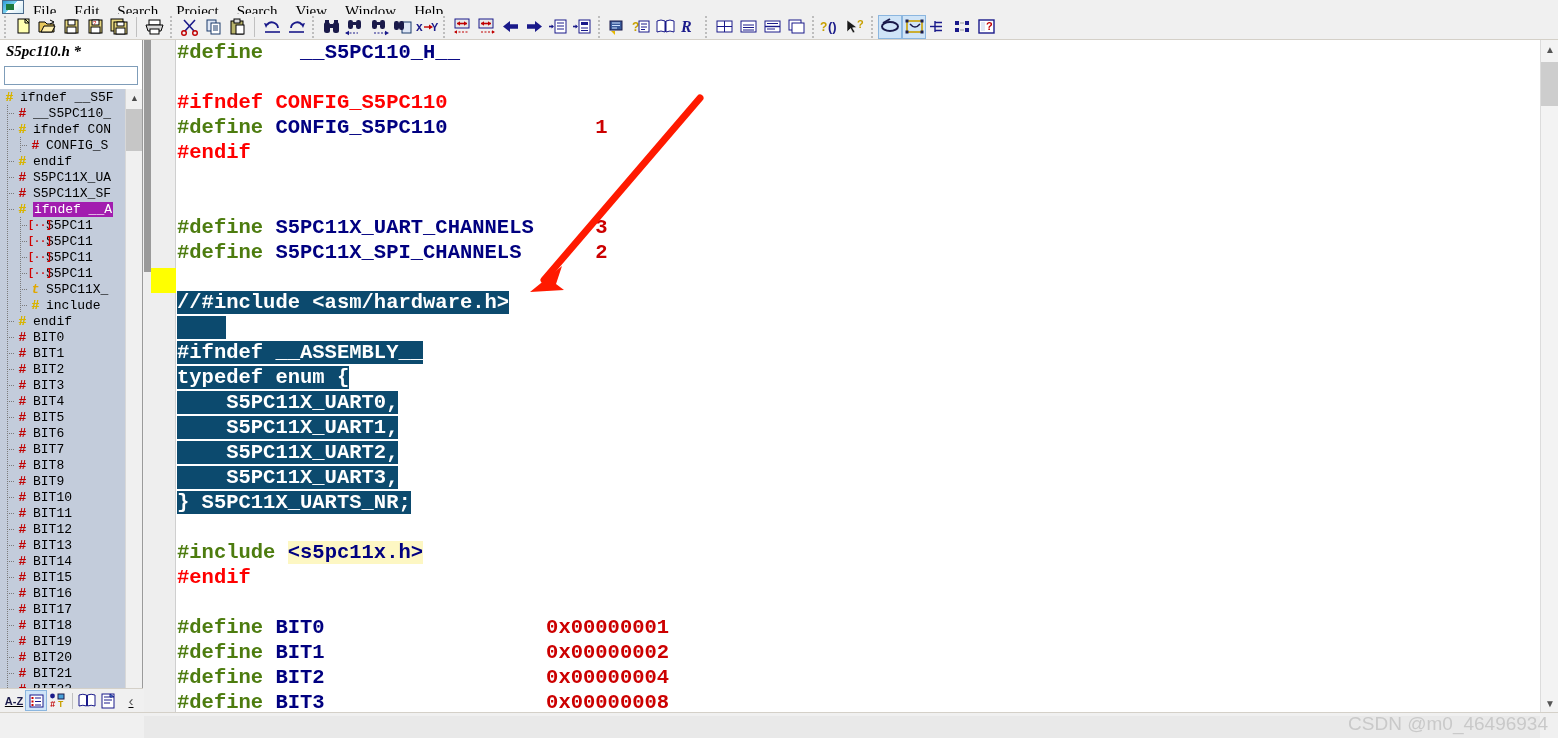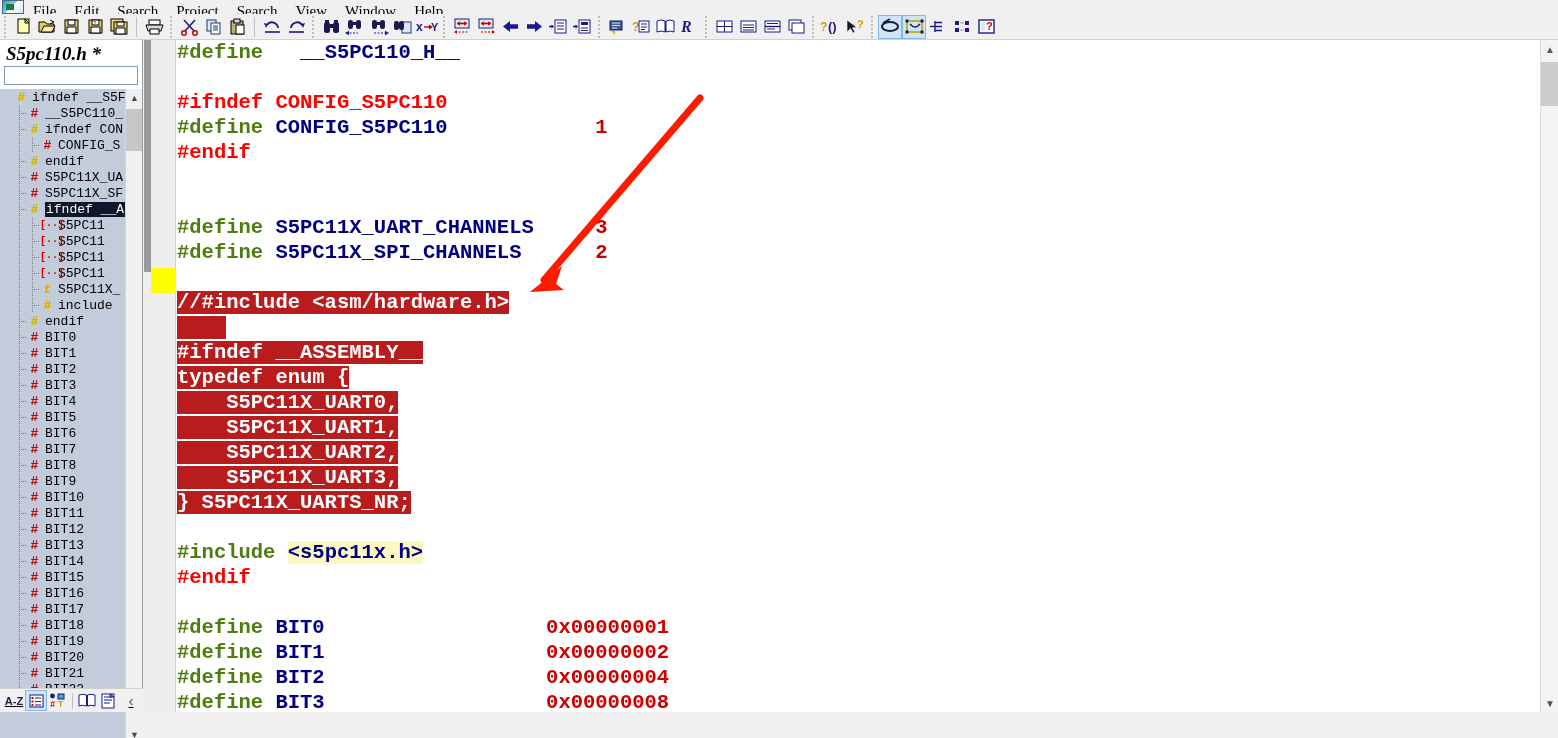--- a/index.html
+++ b/index.html
@@ -90,21 +90,21 @@
     width: 143px; height: 672px;
     background: #ffffff;
     border-right: 1px solid #9a9a9a;
   }
   .panel-title {
     height: 26px;
     padding: 3px 4px 0 6px;
     font-family: "Liberation Serif", serif;
     font-style: italic;
     font-weight: bold;
-    font-size: 19px;
+    font-size: 15px;
     color: #000;
     white-space: nowrap;
     background: #ffffff;
   }
   .panel-search {
     margin: 0 4px 3px 4px;
     height: 19px;
     background: #ffffff;
     border: 1px solid #7f9db9;
   }
@@ -126,21 +126,21 @@
     position: relative;
     width: 142px;
   }
   .tree-row {
     height: 16px;
     display: flex; align-items: center;
     white-space: nowrap;
     font-family: "Liberation Mono", monospace;
     font-size: 13px;
     color: #000;
-    padding-left: 14px;
+    padding-left: 2px;
   }
   .tree-row .guide {
     flex: none; width: 13px; height: 16px;
     background-image:
       repeating-linear-gradient(to bottom, #7b7b7b 0, #7b7b7b 1px, transparent 1px, transparent 2px);
     background-size: 1px 100%;
     background-position: 5px 0;
     background-repeat: no-repeat;
   }
   .tree-row .guide.elbow::after {
@@ -167,21 +167,21 @@
   .sym.hash-r { color: #c00000; }
   .sym.hash-y::before, .sym.hash-r::before { content: "\0023"; }
   .sym.macro {
     color: #d00000; font-size: 10px;
   }
   .sym.macro::before { content: "[\00B7\00B7]"; }
   .sym.tdef { color: #e0a800; }
   .sym.tdef::before { content: "t"; font-style: italic; }
   .tree-label { color: #000; }
   .tree-row.selected .tree-label {
-    background: #0f172a;
+    background: #a21caf;
     color: #ffffff;
     padding: 0 1px;
   }
   .tree-scroll {
     position: absolute; right: 0; top: 0;
     width: 17px; height: 654px;
     background: #f0f0f0;
     border-left: 1px solid #d8d8d8;
   }
   .tree-scroll .arrow {
@@ -245,21 +245,21 @@
     white-space: pre;
     padding-top: 0px;
   }
   .code .line { height: 25px; white-space: pre; }
   .kw-green { color: #4d7c0f; }
   .kw-red   { color: #ff0000; }
   .kw-blue  { color: #000080; }
   .kw-num   { color: #cc0000; }
   .kw-black { color: #000000; }
   .sel {
-    background: #b91c1c;
+    background: #0c4a6e;
     color: #ffffff;
   }
   .hl-yellow { background: #fdf7c3; color: #000080; }
 
   
   .editor-vscroll {
     position: absolute; right: 0; top: 40px;
     width: 18px; height: 672px;
     background: #f3f3f3;
     border-left: 1px solid #dcdcdc;
@@ -896,14 +896,18 @@
     <div class="sb-arrow">▲</div>
     <div class="sb-thumb"></div>
     <div class="sb-arrow bot">▼</div>
   </div>
 
   <svg class="annot-arrow" viewBox="0 0 230 210">
     <line x1="200" y1="8" x2="44" y2="190" stroke="#ff1a00" stroke-width="7" stroke-linecap="round"></line>
     <path d="M30 202 L62 176 L56 194 L64 200 Z" fill="#ff1a00"></path>
   </svg>
 
+  <div class="statusbar">
+    <div class="sb-left-strip"></div>
+    <div class="watermark">CSDN @m0_46496934</div>
+  </div>
 
 </div>
 
 </body></html>

